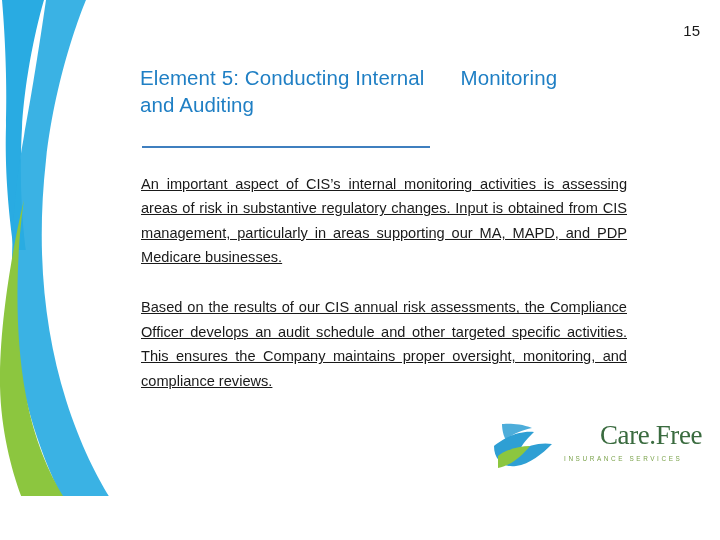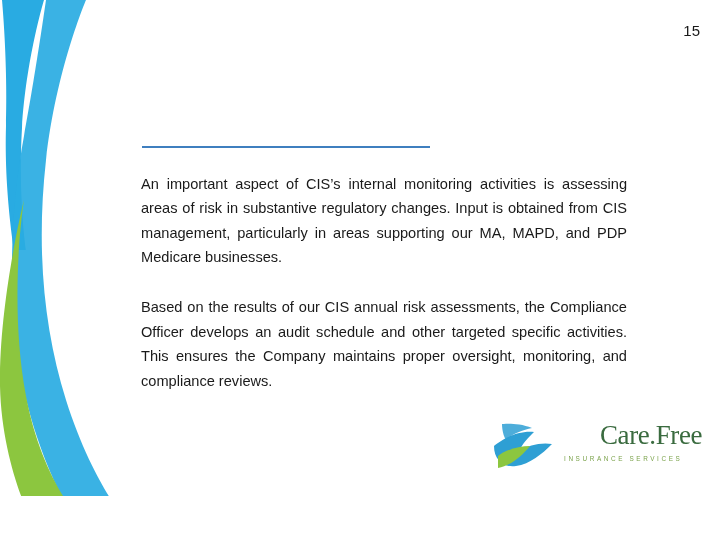--- a/index.html
+++ b/index.html
@@ -67,20 +67,21 @@
     top: 172px;
     width: 486px;
   }
   p.para {
     margin: 0 0 26px 0;
     font-size: 14.6px;
     line-height: 1.67;
     color: #1a1a1a;
     text-align: justify;
     font-family: "Liberation Sans", sans-serif;
+    text-decoration: underline;
   }
   p.para:last-child {
     margin-bottom: 12px;
   }
   .logo {
     position: absolute;
     right: 18px;
     bottom: 18px;
     width: 214px;
     height: 62px;
@@ -111,20 +112,26 @@
 <div class="slide">
 
   <svg class="deco-left" viewBox="0 0 130 540" preserveAspectRatio="none">
     <path d="M2,0 L44,0 C44,0 26,60 22,128 C18,196 26,250 26,250 L14,250 C14,250 4,190 6,126 C8,62 2,0 2,0 Z" fill="#29abe2"></path>
     <path d="M46,0 L86,0 C86,0 56,70 46,160 C36,250 44,330 66,400 C88,470 118,510 118,510 L70,512 C70,512 34,452 20,370 C6,288 12,200 24,136 C36,72 46,0 46,0 Z" fill="#29abe2" opacity="0.92"></path>
     <path d="M24,200 C24,200 8,300 26,396 C44,492 94,536 94,536 L40,538 C40,538 2,474 0,386 C-1,300 24,200 24,200 Z" fill="#8cc63f"></path>
   </svg>
 
   <div class="slide-number">15</div>
 
+  <div class="title-block">
+    <div class="title">
+      <span>Element 5: Conducting Internal</span><span class="gap"></span><span>Monitoring</span><br>
+      <span>and Auditing</span>
+    </div>
+  </div>
 
   <div class="title-rule"></div>
 
   <div class="body-block">
     <p class="para">An important aspect of CIS’s internal monitoring activities is assessing areas of risk in substantive regulatory changes. Input is obtained from CIS management, particularly in areas supporting our MA, MAPD, and PDP Medicare businesses.</p>
     <p class="para">Based on the results of our CIS annual risk assessments, the Compliance Officer develops an audit schedule and other targeted specific activities. This ensures the Company maintains proper oversight, monitoring, and compliance reviews.</p>
   </div>
 
   <div class="logo">
     <svg width="214" height="62" viewBox="0 0 214 62">

